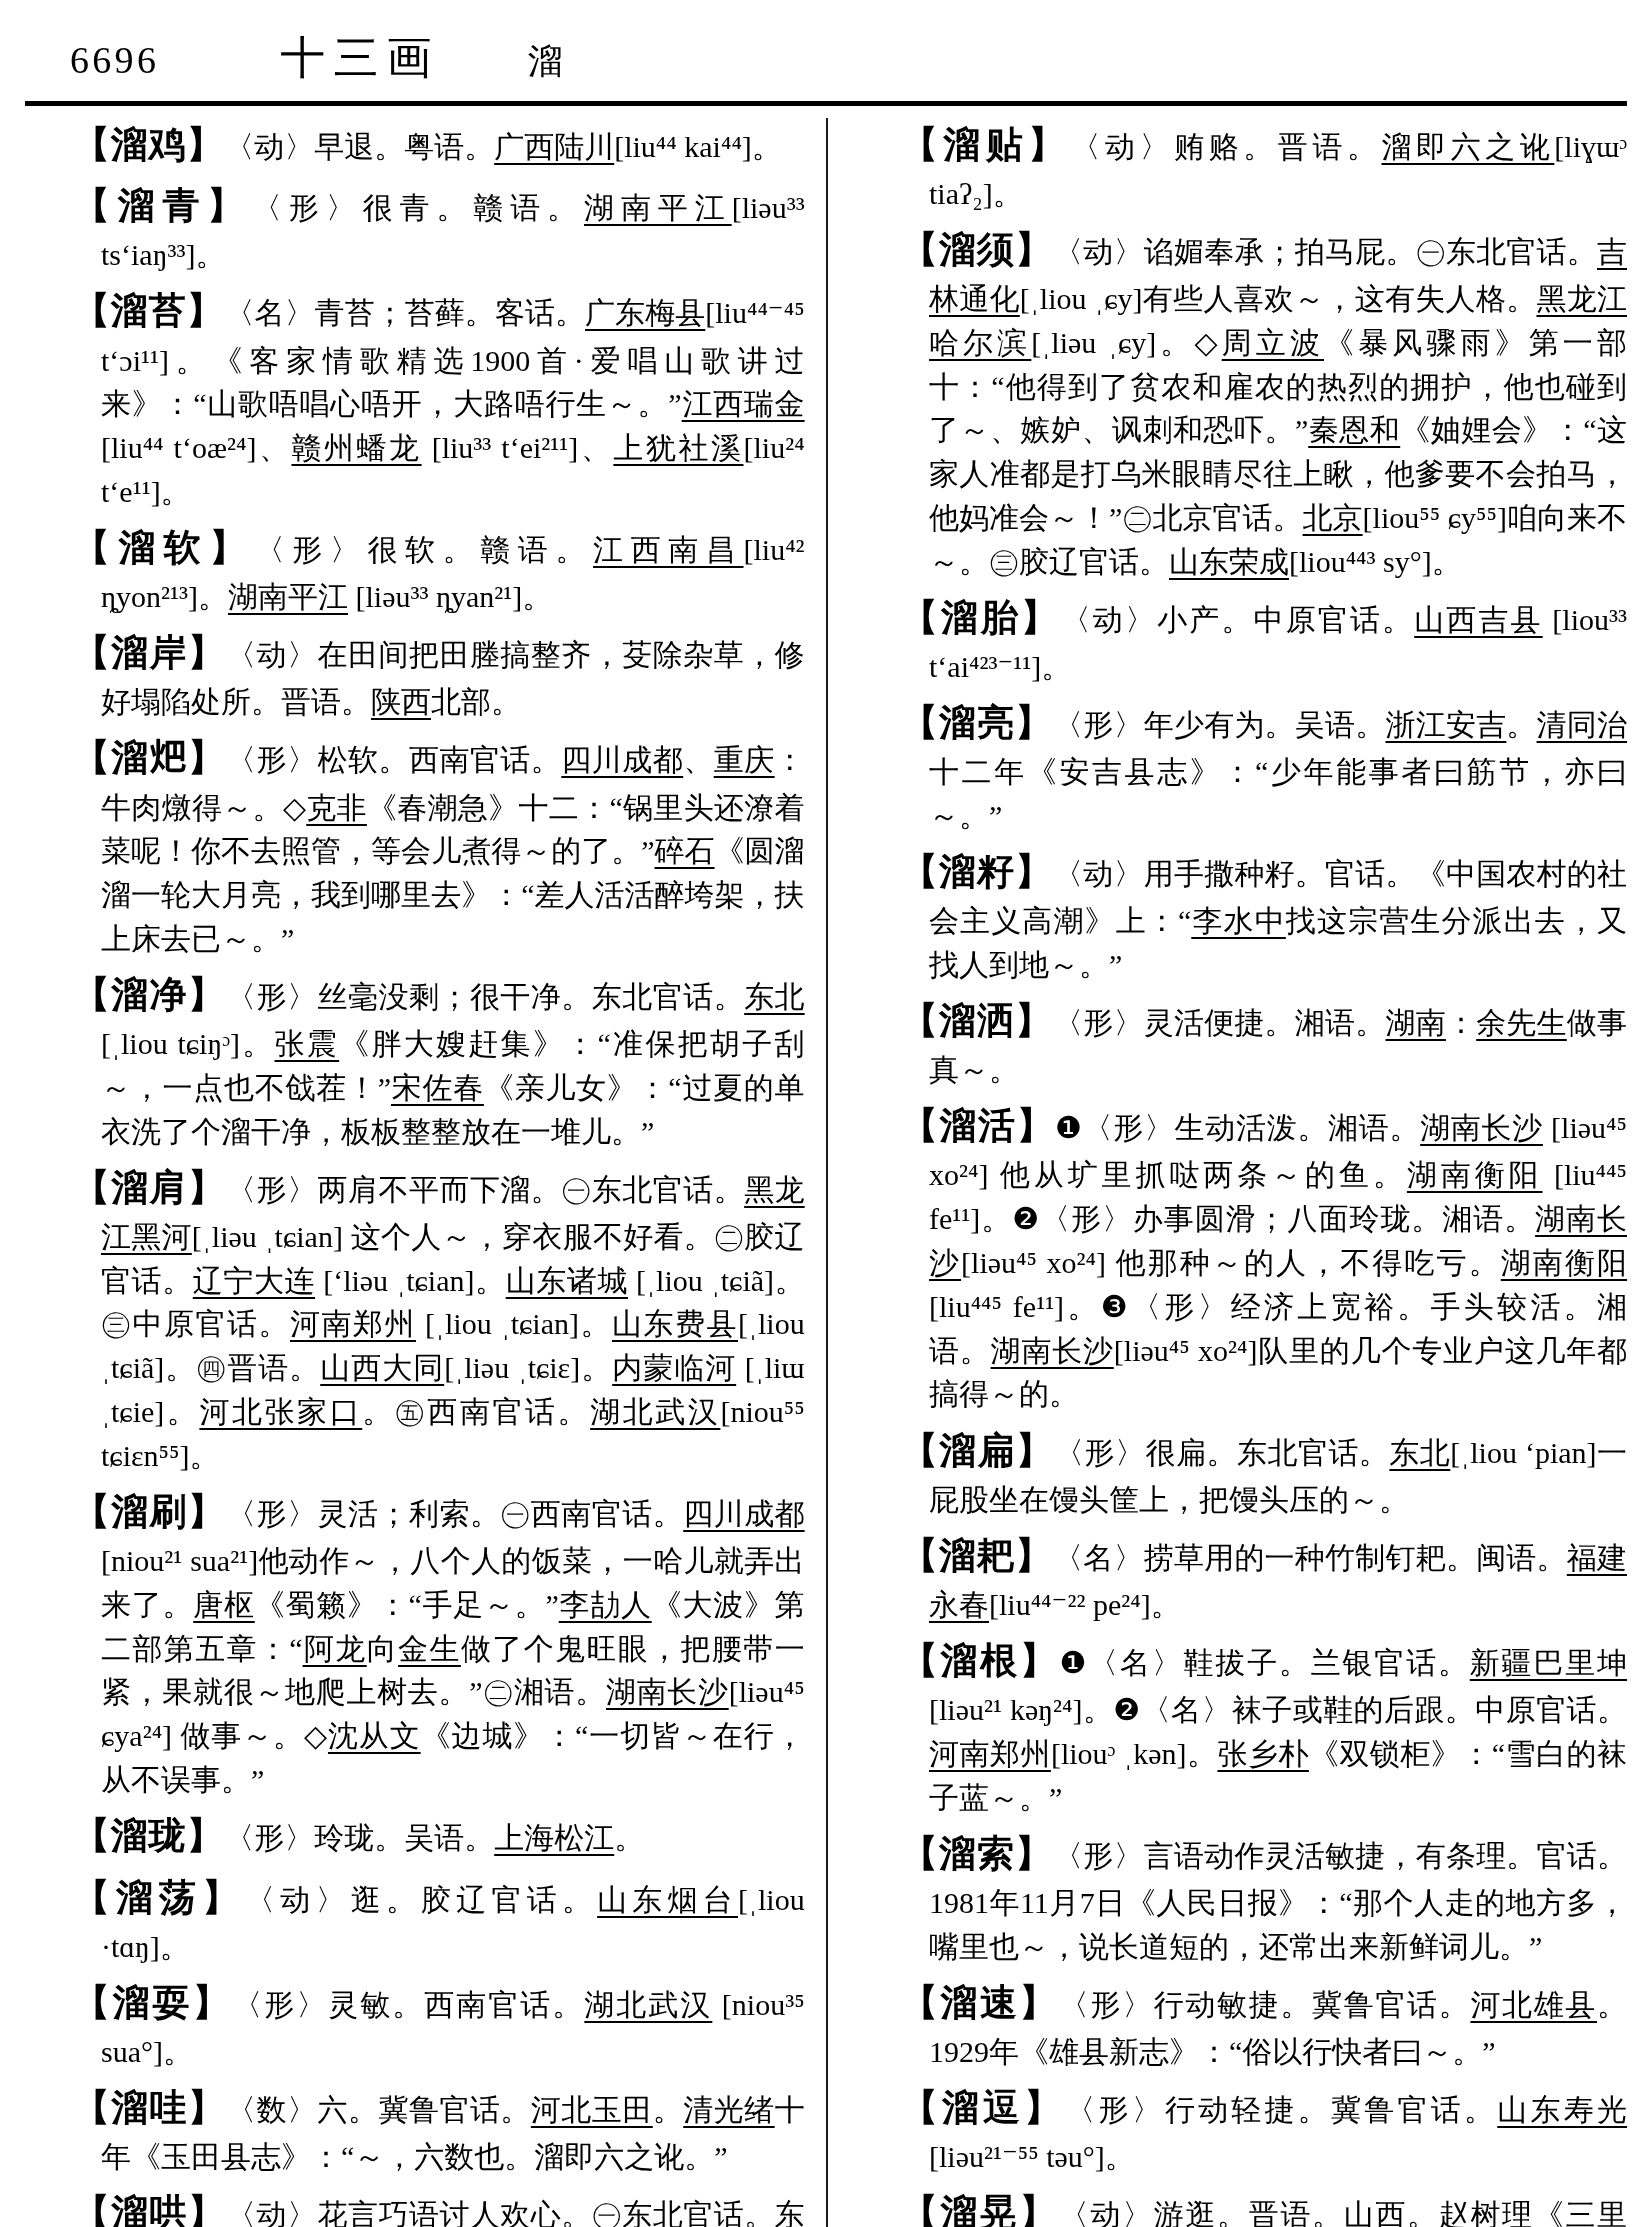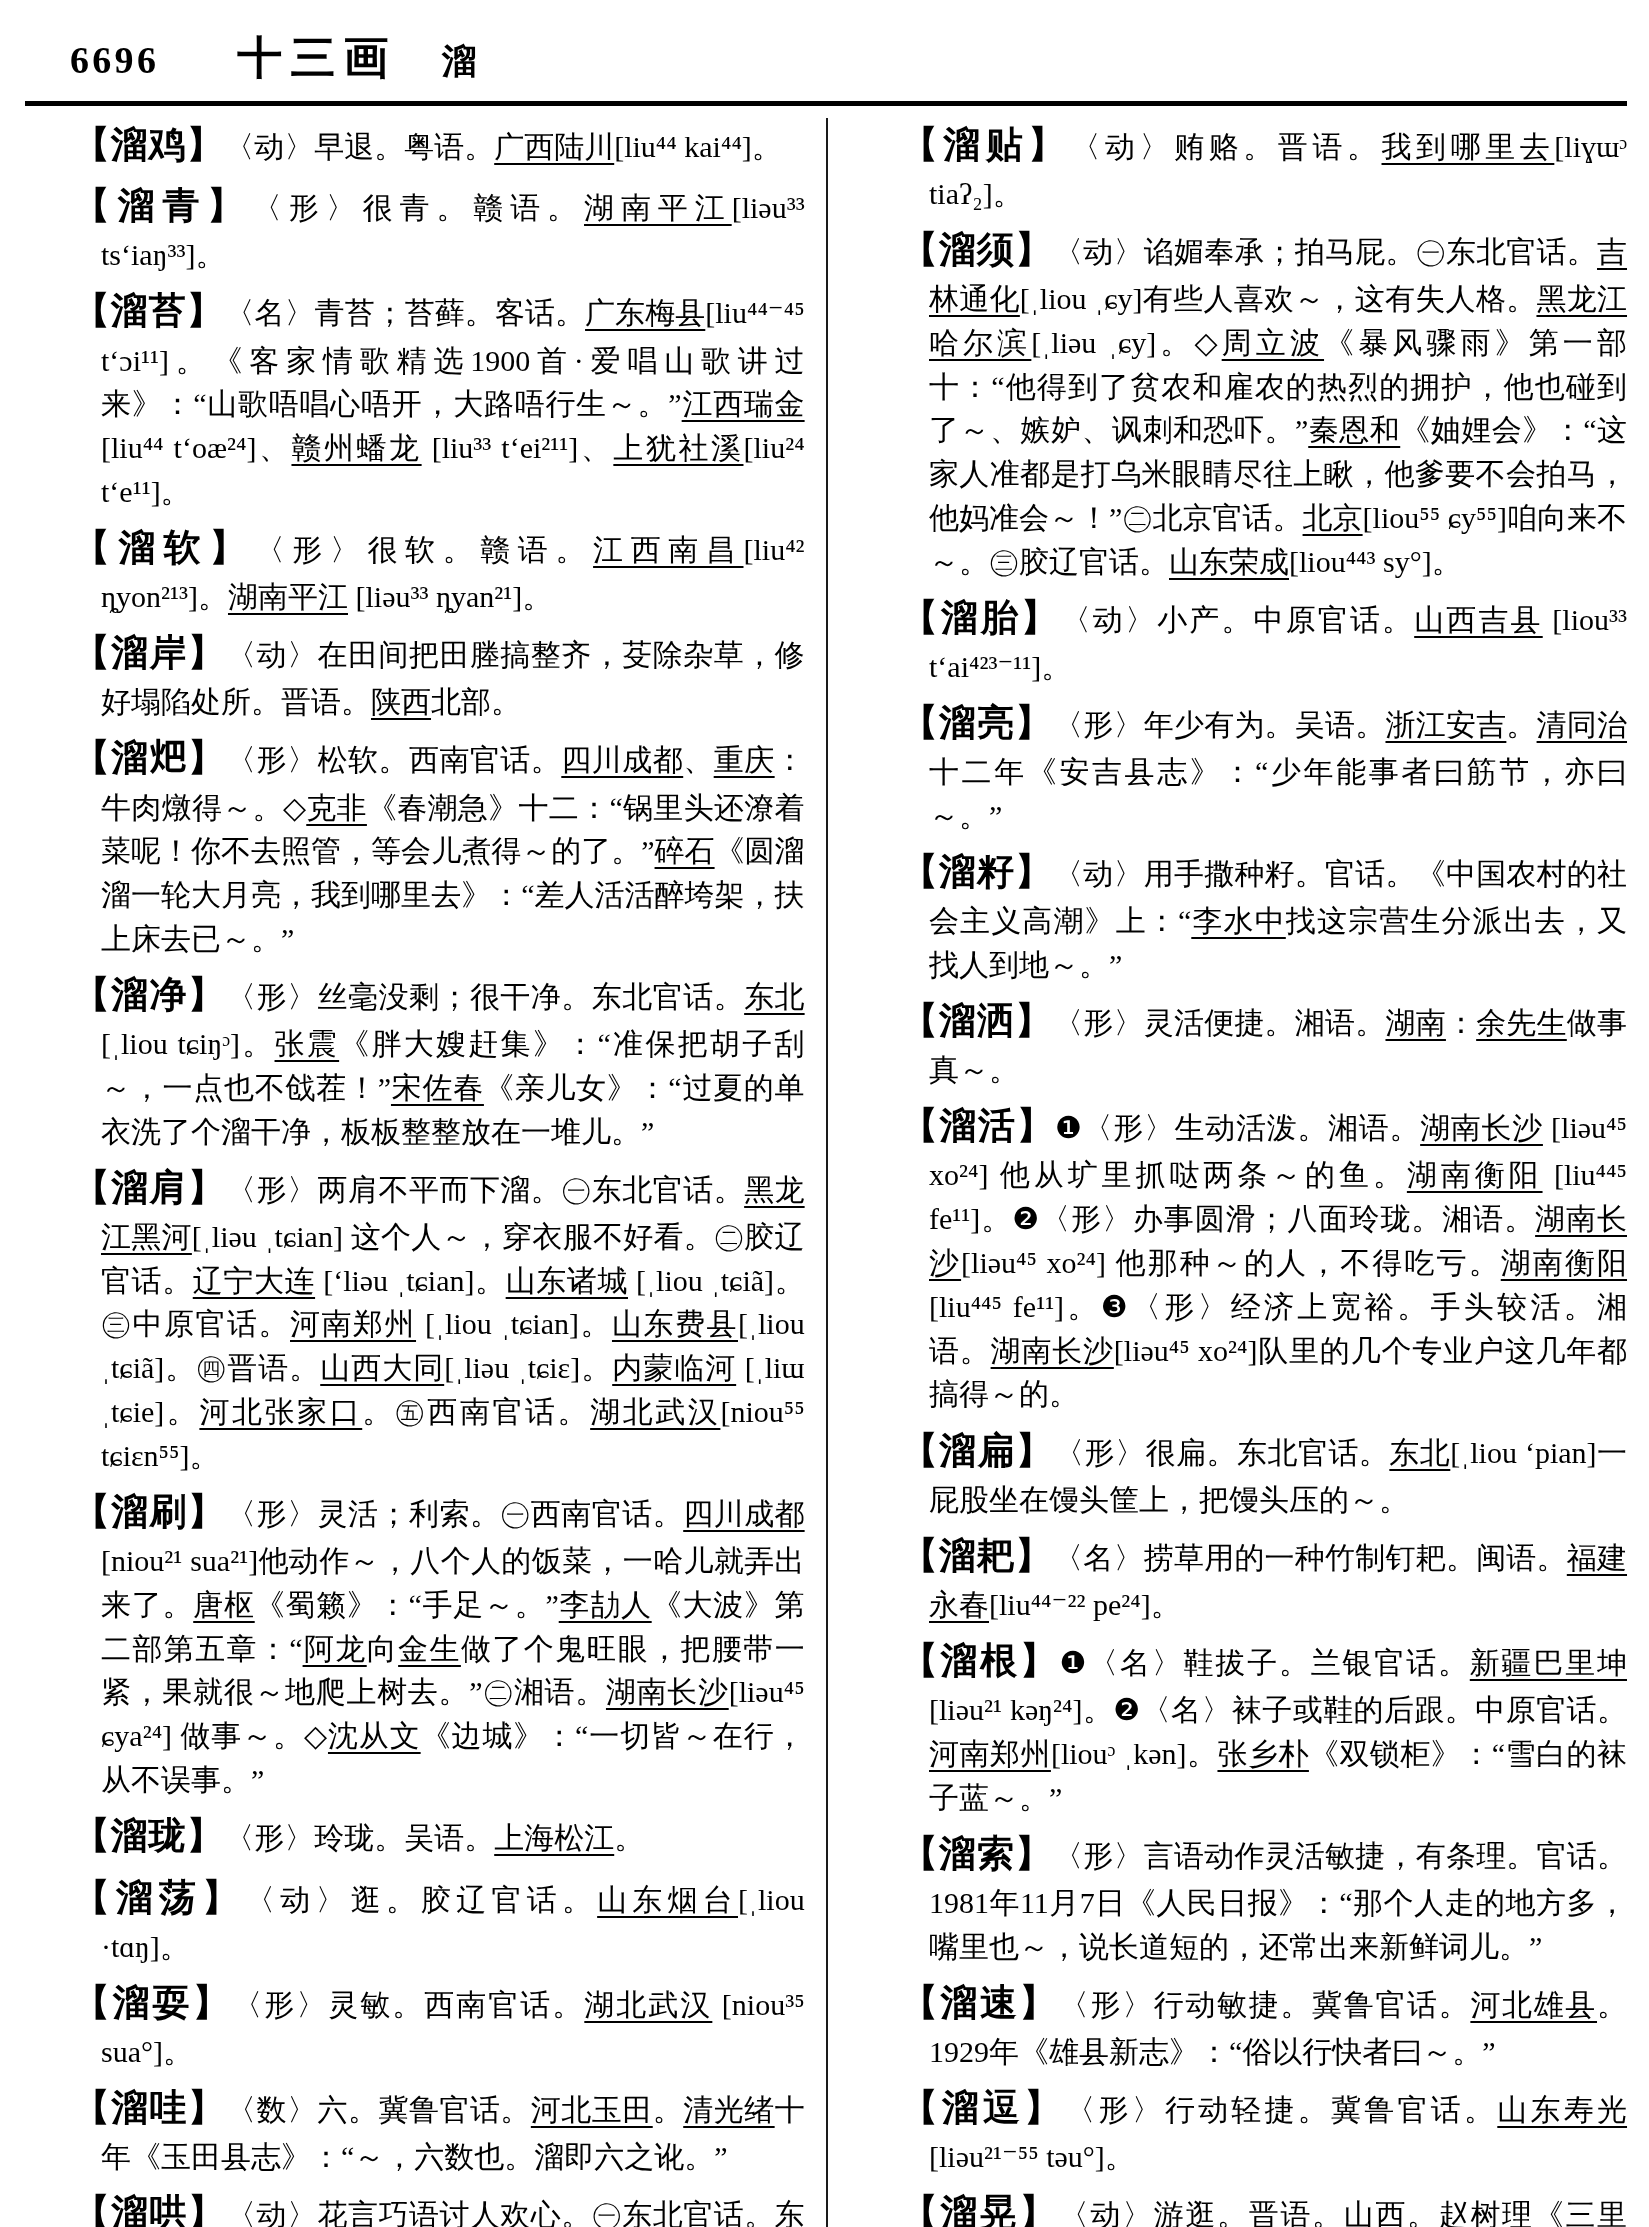--- a/index.html
+++ b/index.html
@@ -3,21 +3,21 @@
 <meta charset="utf-8">
 <style>
   html,body { margin:0; padding:0; background:#e8e8e4; }
   .page {
     width:1650px; height:2227px; margin:0 auto; background:#ffffff; color:#000;
     box-sizing:border-box; padding:15px 23px 8.2px 25px; overflow:hidden;
     font-family:"Liberation Serif","DejaVu Serif",serif;
   }
   .header {
     display:flex; align-items:baseline; padding:13.2px 0 13.2px 45px;
-    border-bottom:5.8px solid #000; font-weight:bold;
+    border-bottom:5.8px solid #000; font-weight:normal;gap:43px;
   }
   .page-num { font-size:38px; letter-spacing:3.3px; }
   .stroke { font-size:45px; margin-left:78px; letter-spacing:8.2px; }
   .radical { font-size:35px; margin-left:45px; }
   .columns { display:flex; margin-top:11.5px; }
   .col { width:50%; box-sizing:border-box; }
   .col-left  { padding-right:21.4px; }
   .col-right { padding-left:25px; border-left:2.5px solid #1a1a1a; }
   .entry {
     font-size:30px; line-height:1.46; text-align:justify; text-justify:inter-ideograph;
@@ -47,21 +47,21 @@
         <div class="entry"><span class="head">【溜净】</span><span class="body">〈形〉丝毫没剩；很干净。东北官话。<u>东北</u>[ˌliou tɕiŋᵓ]。<u>张震</u>《胖大嫂赶集》：“准保把胡子刮～，一点也不戗茬！”<u>宋佐春</u>《亲儿女》：“过夏的单衣洗了个溜干净，板板整整放在一堆儿。”</span></div>
         <div class="entry"><span class="head">【溜肩】</span><span class="body">〈形〉两肩不平而下溜。㊀东北官话。<u>黑龙江黑河</u>[ˌliəu ˌtɕian] 这个人～，穿衣服不好看。㊁胶辽官话。<u>辽宁大连</u> [ʻliəu ˌtɕian]。<u>山东诸城</u> [ˌliou ˌtɕiã]。㊂中原官话。<u>河南郑州</u> [ˌliou ˌtɕian]。<u>山东费县</u>[ˌliou ˌtɕiã]。㊃晋语。<u>山西大同</u>[ˌliəu ˌtɕiɛ]。<u>内蒙临河</u> [ˌliɯ ˌtɕie]。<u>河北张家口</u>。㊄西南官话。<u>湖北武汉</u>[niou⁵⁵ tɕiɛn⁵⁵]。</span></div>
         <div class="entry"><span class="head">【溜刷】</span><span class="body">〈形〉灵活；利索。㊀西南官话。<u>四川成都</u>[niou²¹ sua²¹]他动作～，八个人的饭菜，一哈儿就弄出来了。<u>唐枢</u>《蜀籁》：“手足～。”<u>李劼人</u>《大波》第二部第五章：“<u>阿龙</u>向<u>金生</u>做了个鬼旺眼，把腰带一紧，果就很～地爬上树去。”㊁湘语。<u>湖南长沙</u>[liəu⁴⁵ ɕya²⁴] 做事～。◇<u>沈从文</u>《边城》：“一切皆～在行，从不误事。”</span></div>
         <div class="entry"><span class="head">【溜珑】</span><span class="body">〈形〉玲珑。吴语。<u>上海松江</u>。</span></div>
         <div class="entry"><span class="head">【溜荡】</span><span class="body">〈动〉逛。胶辽官话。<u>山东烟台</u>[ˌliou ·tɑŋ]。</span></div>
         <div class="entry"><span class="head">【溜耍】</span><span class="body">〈形〉灵敏。西南官话。<u>湖北武汉</u> [niou³⁵ sua°]。</span></div>
         <div class="entry"><span class="head">【溜哇】</span><span class="body">〈数〉六。冀鲁官话。<u>河北玉田</u>。<u>清光绪</u>十年《玉田县志》：“～，六数也。溜即六之讹。”</span></div>
         <div class="entry"><span class="head">【溜哄】</span><span class="body">〈动〉花言巧语讨人欢心。㊀东北官话。<u>东北</u>[ˌliou ·xuŋ] 他可会～人啦。㊁北京官话。<u>北京</u>[liou⁵⁵ xuŋ°]那孩子挺会～人儿。</span></div>
       </div>
     <div class="col col-right">
-        <div class="entry"><span class="head">【溜贴】</span><span class="body">〈动〉贿赂。晋语。<u>我到哪里去</u>[liɣɯᵓ tiaʔ₂]。</span></div>
+        <div class="entry"><span class="head">【溜贴】</span><span class="body">〈动〉贿赂。晋语。<u>溜即六之讹</u>[liɣɯᵓ tiaʔ₂]。</span></div>
         <div class="entry"><span class="head">【溜须】</span><span class="body">〈动〉谄媚奉承；拍马屁。㊀东北官话。<u>吉林通化</u>[ˌliou ˌɕy]有些人喜欢～，这有失人格。<u>黑龙江哈尔滨</u>[ˌliəu ˌɕy]。◇<u>周立波</u>《暴风骤雨》第一部十：“他得到了贫农和雇农的热烈的拥护，他也碰到了～、嫉妒、讽刺和恐吓。”<u>秦恩和</u>《妯娌会》：“这家人准都是打乌米眼睛尽往上瞅，他爹要不会拍马，他妈准会～！”㊁北京官话。<u>北京</u>[liou⁵⁵ ɕy⁵⁵]咱向来不～。㊂胶辽官话。<u>山东荣成</u>[liou⁴⁴³ sy°]。</span></div>
         <div class="entry"><span class="head">【溜胎】</span><span class="body">〈动〉小产。中原官话。<u>山西吉县</u> [liou³³ tʻai⁴²³⁻¹¹]。</span></div>
         <div class="entry"><span class="head">【溜亮】</span><span class="body">〈形〉年少有为。吴语。<u>浙江安吉</u>。<u>清同治</u>十二年《安吉县志》：“少年能事者曰筋节，亦曰～。”</span></div>
         <div class="entry"><span class="head">【溜籽】</span><span class="body">〈动〉用手撒种籽。官话。《中国农村的社会主义高潮》上：“<u>李水中</u>找这宗营生分派出去，又找人到地～。”</span></div>
         <div class="entry"><span class="head">【溜洒】</span><span class="body">〈形〉灵活便捷。湘语。<u>湖南</u>：<u>余先生</u>做事真～。</span></div>
         <div class="entry"><span class="head">【溜活】</span><span class="body">❶〈形〉生动活泼。湘语。<u>湖南长沙</u> [liəu⁴⁵ xo²⁴] 他从圹里抓哒两条～的鱼。<u>湖南衡阳</u> [liu⁴⁴⁵ fe¹¹]。❷〈形〉办事圆滑；八面玲珑。湘语。<u>湖南长沙</u>[liəu⁴⁵ xo²⁴] 他那种～的人，不得吃亏。<u>湖南衡阳</u>[liu⁴⁴⁵ fe¹¹]。❸〈形〉经济上宽裕。手头较活。湘语。<u>湖南长沙</u>[liəu⁴⁵ xo²⁴]队里的几个专业户这几年都搞得～的。</span></div>
         <div class="entry"><span class="head">【溜扁】</span><span class="body">〈形〉很扁。东北官话。<u>东北</u>[ˌliou ʻpian]一屁股坐在馒头筐上，把馒头压的～。</span></div>
         <div class="entry"><span class="head">【溜耙】</span><span class="body">〈名〉捞草用的一种竹制钉耙。闽语。<u>福建永春</u>[liu⁴⁴⁻²² pe²⁴]。</span></div>
         <div class="entry"><span class="head">【溜根】</span><span class="body">❶〈名〉鞋拔子。兰银官话。<u>新疆巴里坤</u> [liəu²¹ kəŋ²⁴]。❷〈名〉袜子或鞋的后跟。中原官话。<u>河南郑州</u>[liouᵓ ˌkən]。<u>张乡朴</u>《双锁柜》：“雪白的袜子蓝～。”</span></div>
         <div class="entry"><span class="head">【溜索】</span><span class="body">〈形〉言语动作灵活敏捷，有条理。官话。1981年11月7日《人民日报》：“那个人走的地方多，嘴里也～，说长道短的，还常出来新鲜词儿。”</span></div>

